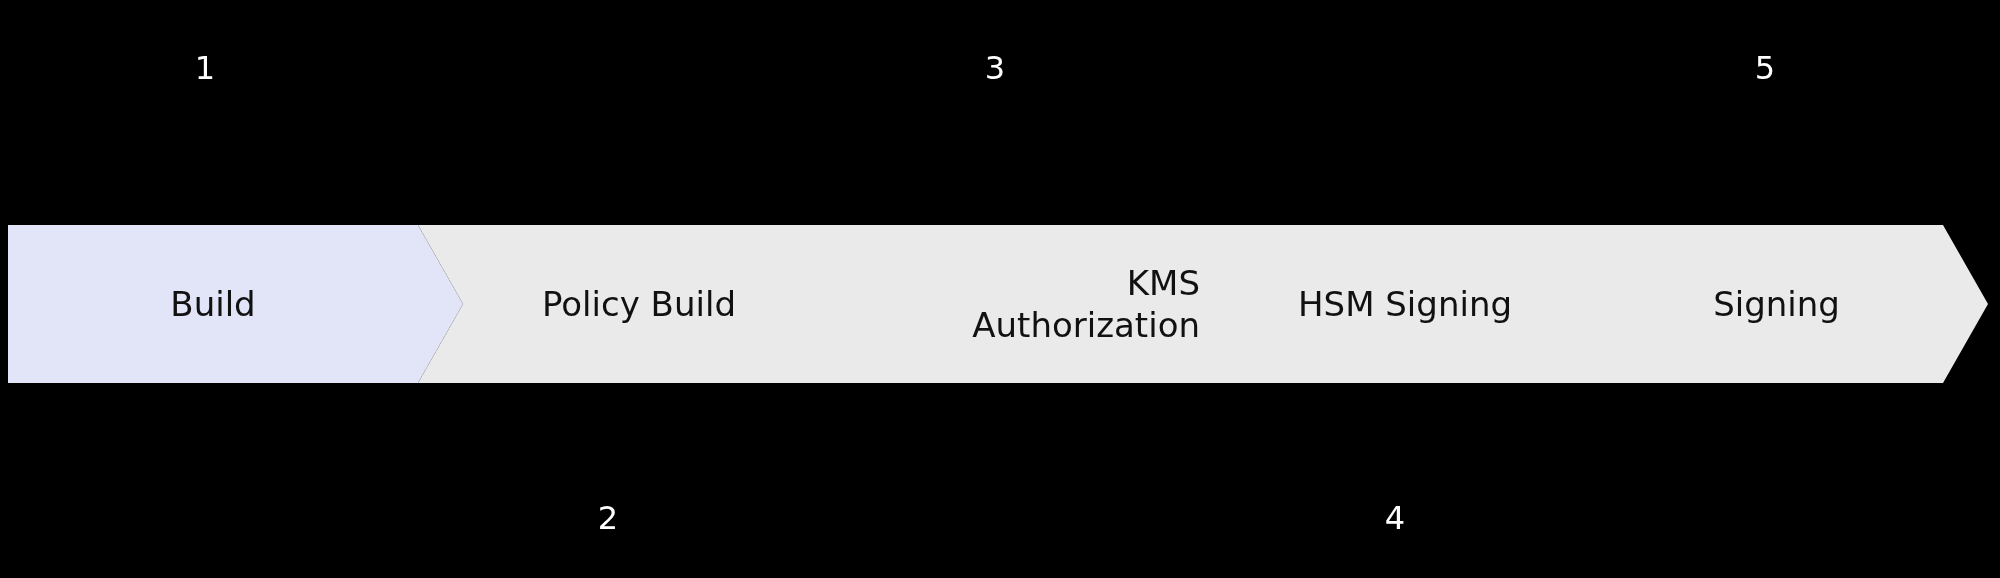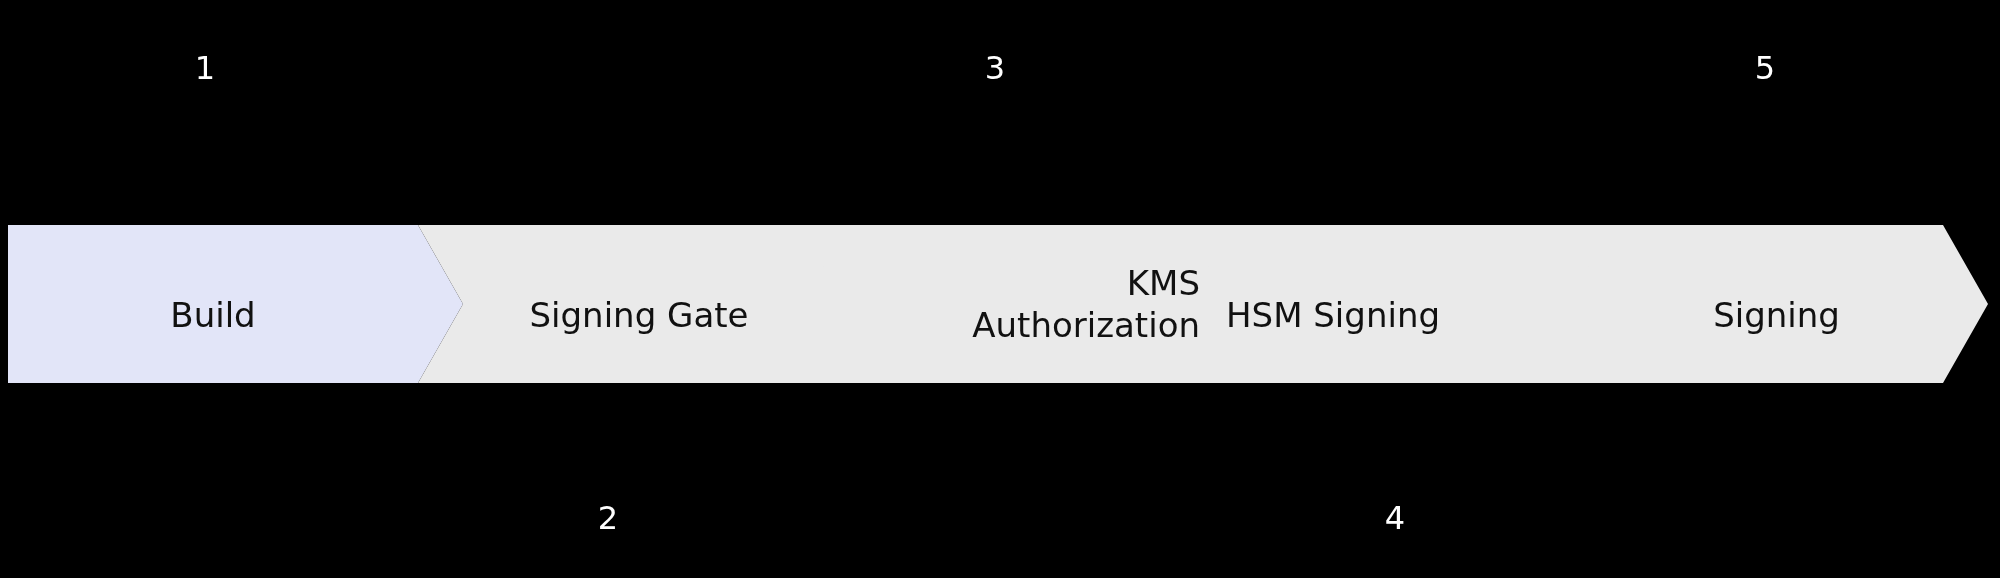--- a/index.html
+++ b/index.html
@@ -27,21 +27,20 @@
     position: absolute;
     color: #111111;
     font-size: 34px;
     line-height: 42px;
     font-family: "DejaVu Sans", "Liberation Sans", sans-serif;
     white-space: pre-line;
     pointer-events: none;
   }
   .stage-label.centered {
     text-align: center;
-    margin-top: 11px;
   }
   .stage-label.leftish {
     text-align: right;
   }
 
   .step-number {
     position: absolute;
     color: #ffffff;
     font-size: 32px;
     line-height: 32px;
@@ -60,24 +59,24 @@
         <polygon points="8,225 418,225 463,304 418,383 8,383" fill="#e2e5f8"></polygon>
         <polygon points="418,225 815,225 860,304 815,383 418,383 463,304" fill="#eaeaea"></polygon>
         <polygon points="800,225 1200,225 1245,304 1200,383 800,383 845,304" fill="#eaeaea"></polygon>
         <polygon points="1185,225 1580,225 1625,304 1580,383 1185,383 1230,304" fill="#eaeaea"></polygon>
         <polygon points="1565,225 1943,225 1988,304 1943,383 1565,383 1610,304" fill="#eaeaea"></polygon>
       </g>
   </svg>
 
   <div id="labels-layer">
       <div class="stage-label centered" style="left: 8px; width: 410px; top: 283px;">Build</div>
-      <div class="stage-label centered" style="left: 463px; width: 352px; top: 283px;">Signing Gate</div>
+      <div class="stage-label centered" style="left: 463px; width: 352px; top: 283px;">Policy Build</div>
       <div class="stage-label leftish" style="left: 879px; width: 321px; top: 262px;">KMS
 Authorization</div>
-      <div class="stage-label centered" style="left: 1158px; width: 350px; top: 283px;">HSM Signing</div>
+      <div class="stage-label centered" style="left: 1230px; width: 350px; top: 283px;">HSM Signing</div>
       <div class="stage-label centered" style="left: 1610px; width: 333px; top: 283px;">Signing</div>
     </div>
   <div id="numbers-layer">
       <div class="step-number" style="left: 145px; width: 120px; top: 52px;">1</div>
       <div class="step-number" style="left: 548px; width: 120px; top: 502px;">2</div>
       <div class="step-number" style="left: 935px; width: 120px; top: 52px;">3</div>
       <div class="step-number" style="left: 1335px; width: 120px; top: 502px;">4</div>
       <div class="step-number" style="left: 1705px; width: 120px; top: 52px;">5</div>
     </div>
 

